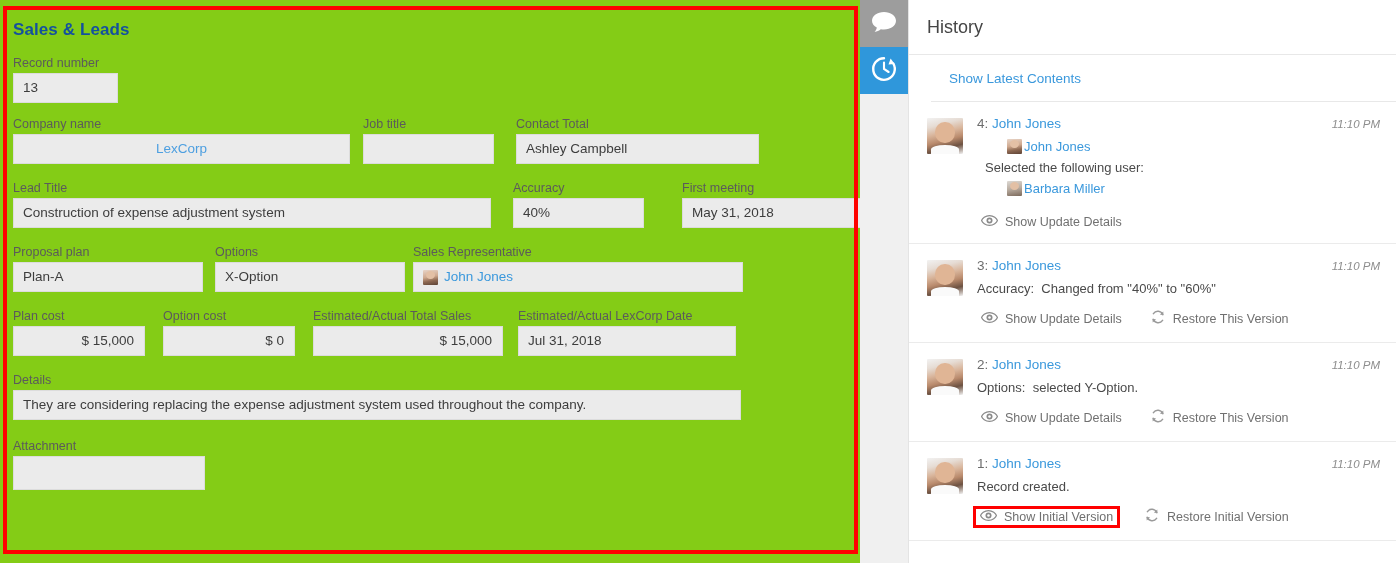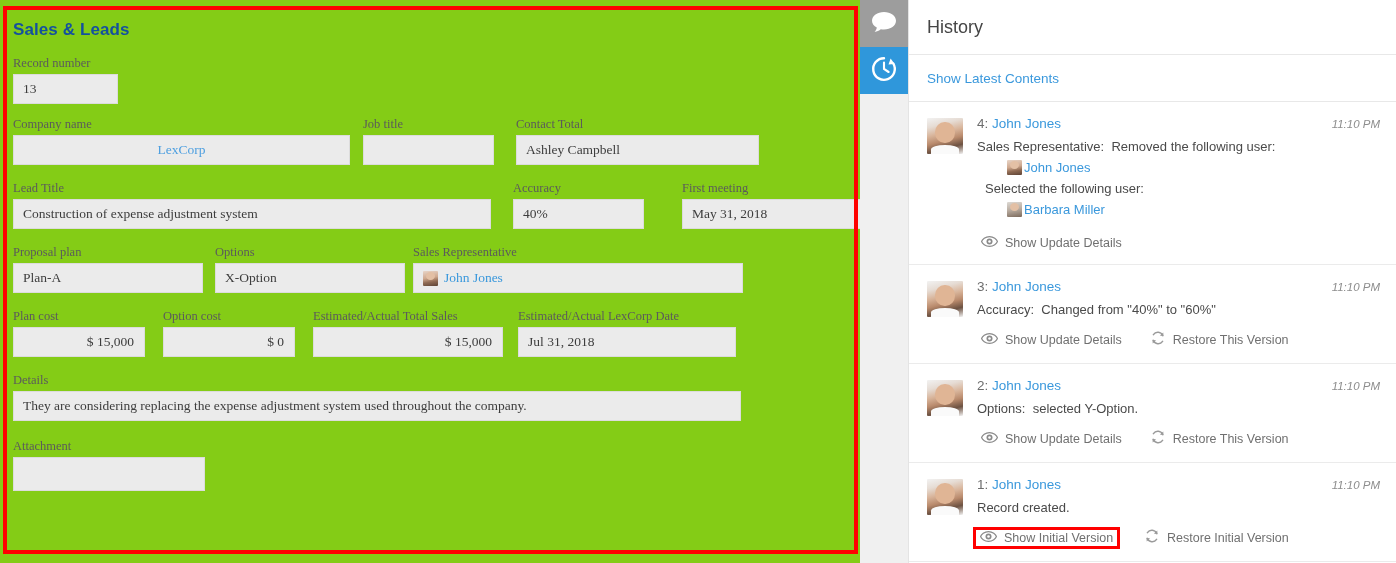--- a/index.html
+++ b/index.html
@@ -38,21 +38,21 @@
     padding: 14px 0 0 13px;
   }
   .form-title {
     color: #14519e;
     font-size: 17px;
     font-weight: bold;
     letter-spacing: .1px;
     margin: 6px 0 16px 0;
   }
   .row { position: relative; margin-bottom: 11px; }
-  .fld { position: absolute; top: 0; font-family: Liberation Serif, serif; }
+  .fld { position: absolute; top: 0; }
   .lbl {
     display: block;
     font-size: 12.5px;
     color: #5b5b5b;
     margin-bottom: 3px;
     white-space: nowrap;
   }
   .box {
     background: #ebebeb;
     border: 1px solid #dcdcdc;
@@ -116,20 +116,21 @@
     padding-left: 18px;
     font-size: 18px;
     color: #454545;
     border-bottom: 1px solid #e8e8e8;
   }
   .hp-toolbar {
     height: 47px;
     display: flex; align-items: center;
     padding-left: 18px;
     border-bottom: 1px solid #e8e8e8;
+    margin-left: 22px;
   }
   .hp-link {
     color: #3a98dc;
     font-size: 13.5px;
     cursor: pointer;
   }
   .hentry {
     position: relative;
     padding: 14px 16px 12px 68px;
     border-bottom: 1px solid #ebebeb;
@@ -318,24 +319,20 @@
     <div class="hentry">
       <div class="avatar"></div>
       <div class="hrow1">
         <span class="hver">
           <span>4:</span>
           <b>John Jones</b>
         </span>
         <span class="htime">11:10 PM</span>
       </div>
       <div class="hbody">
-        <div>
-          <span>Sales Representative:</span>
-          &nbsp;<span>Removed the following user:</span>
-        </div>
         <div class="sub">
           <span class="mini-avatar"></span>
           <a>John Jones</a>
         </div>
         <div class="ind">Selected the following user:</div>
         <div class="sub">
           <span class="mini-avatar f"></span>
           <a>Barbara Miller</a>
         </div>
       </div>

